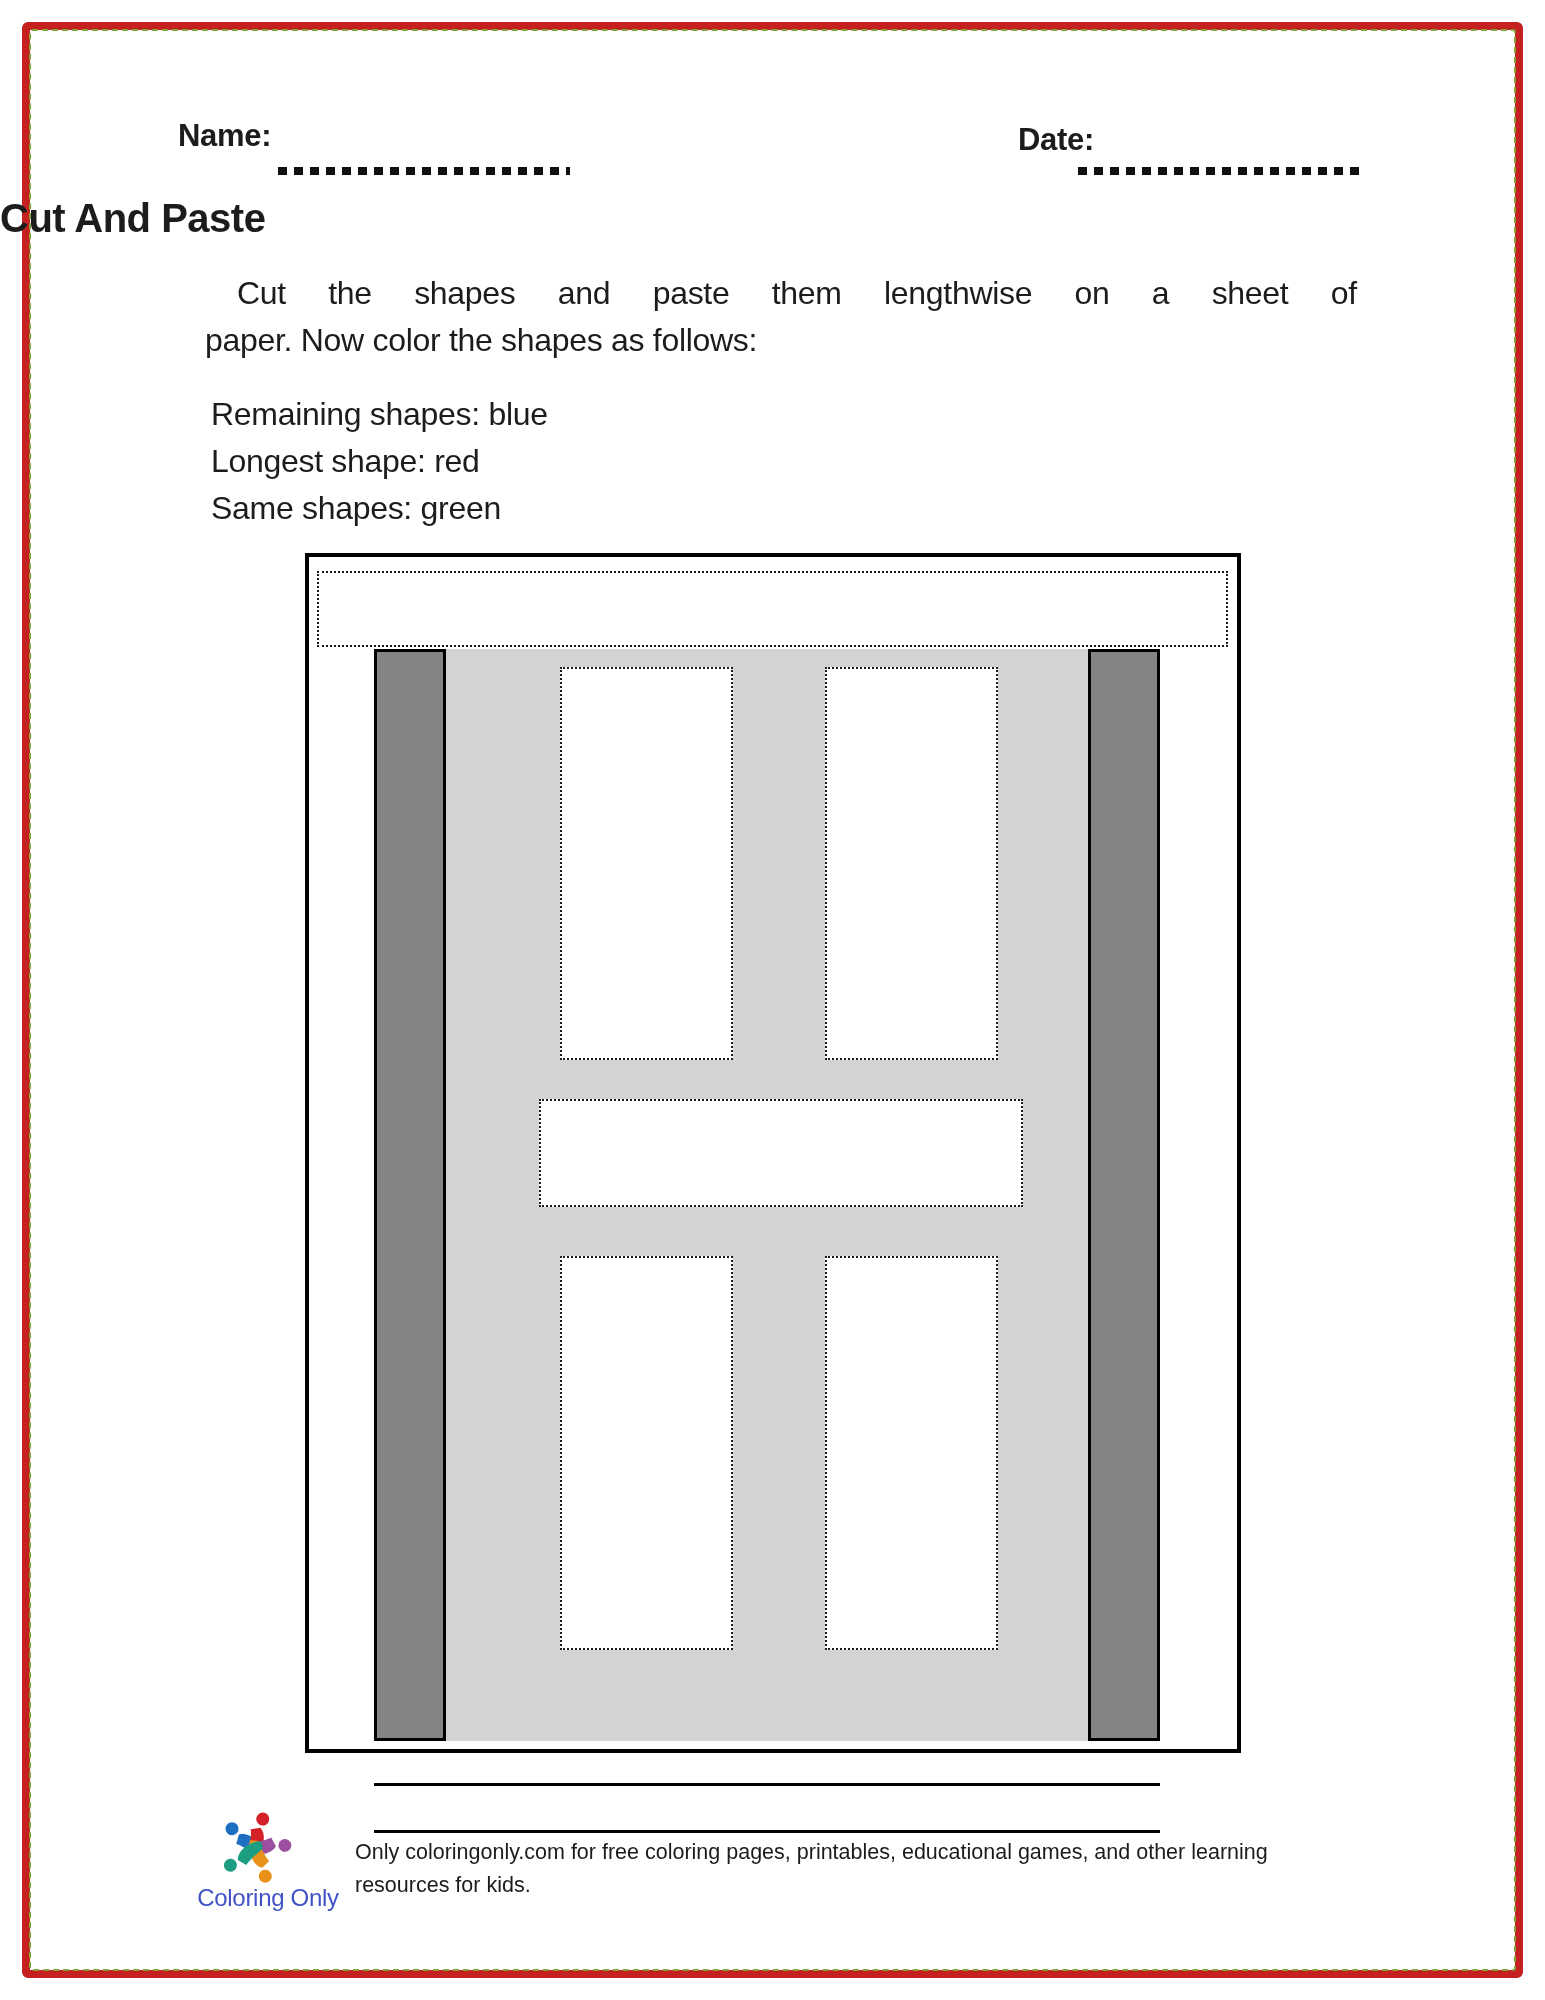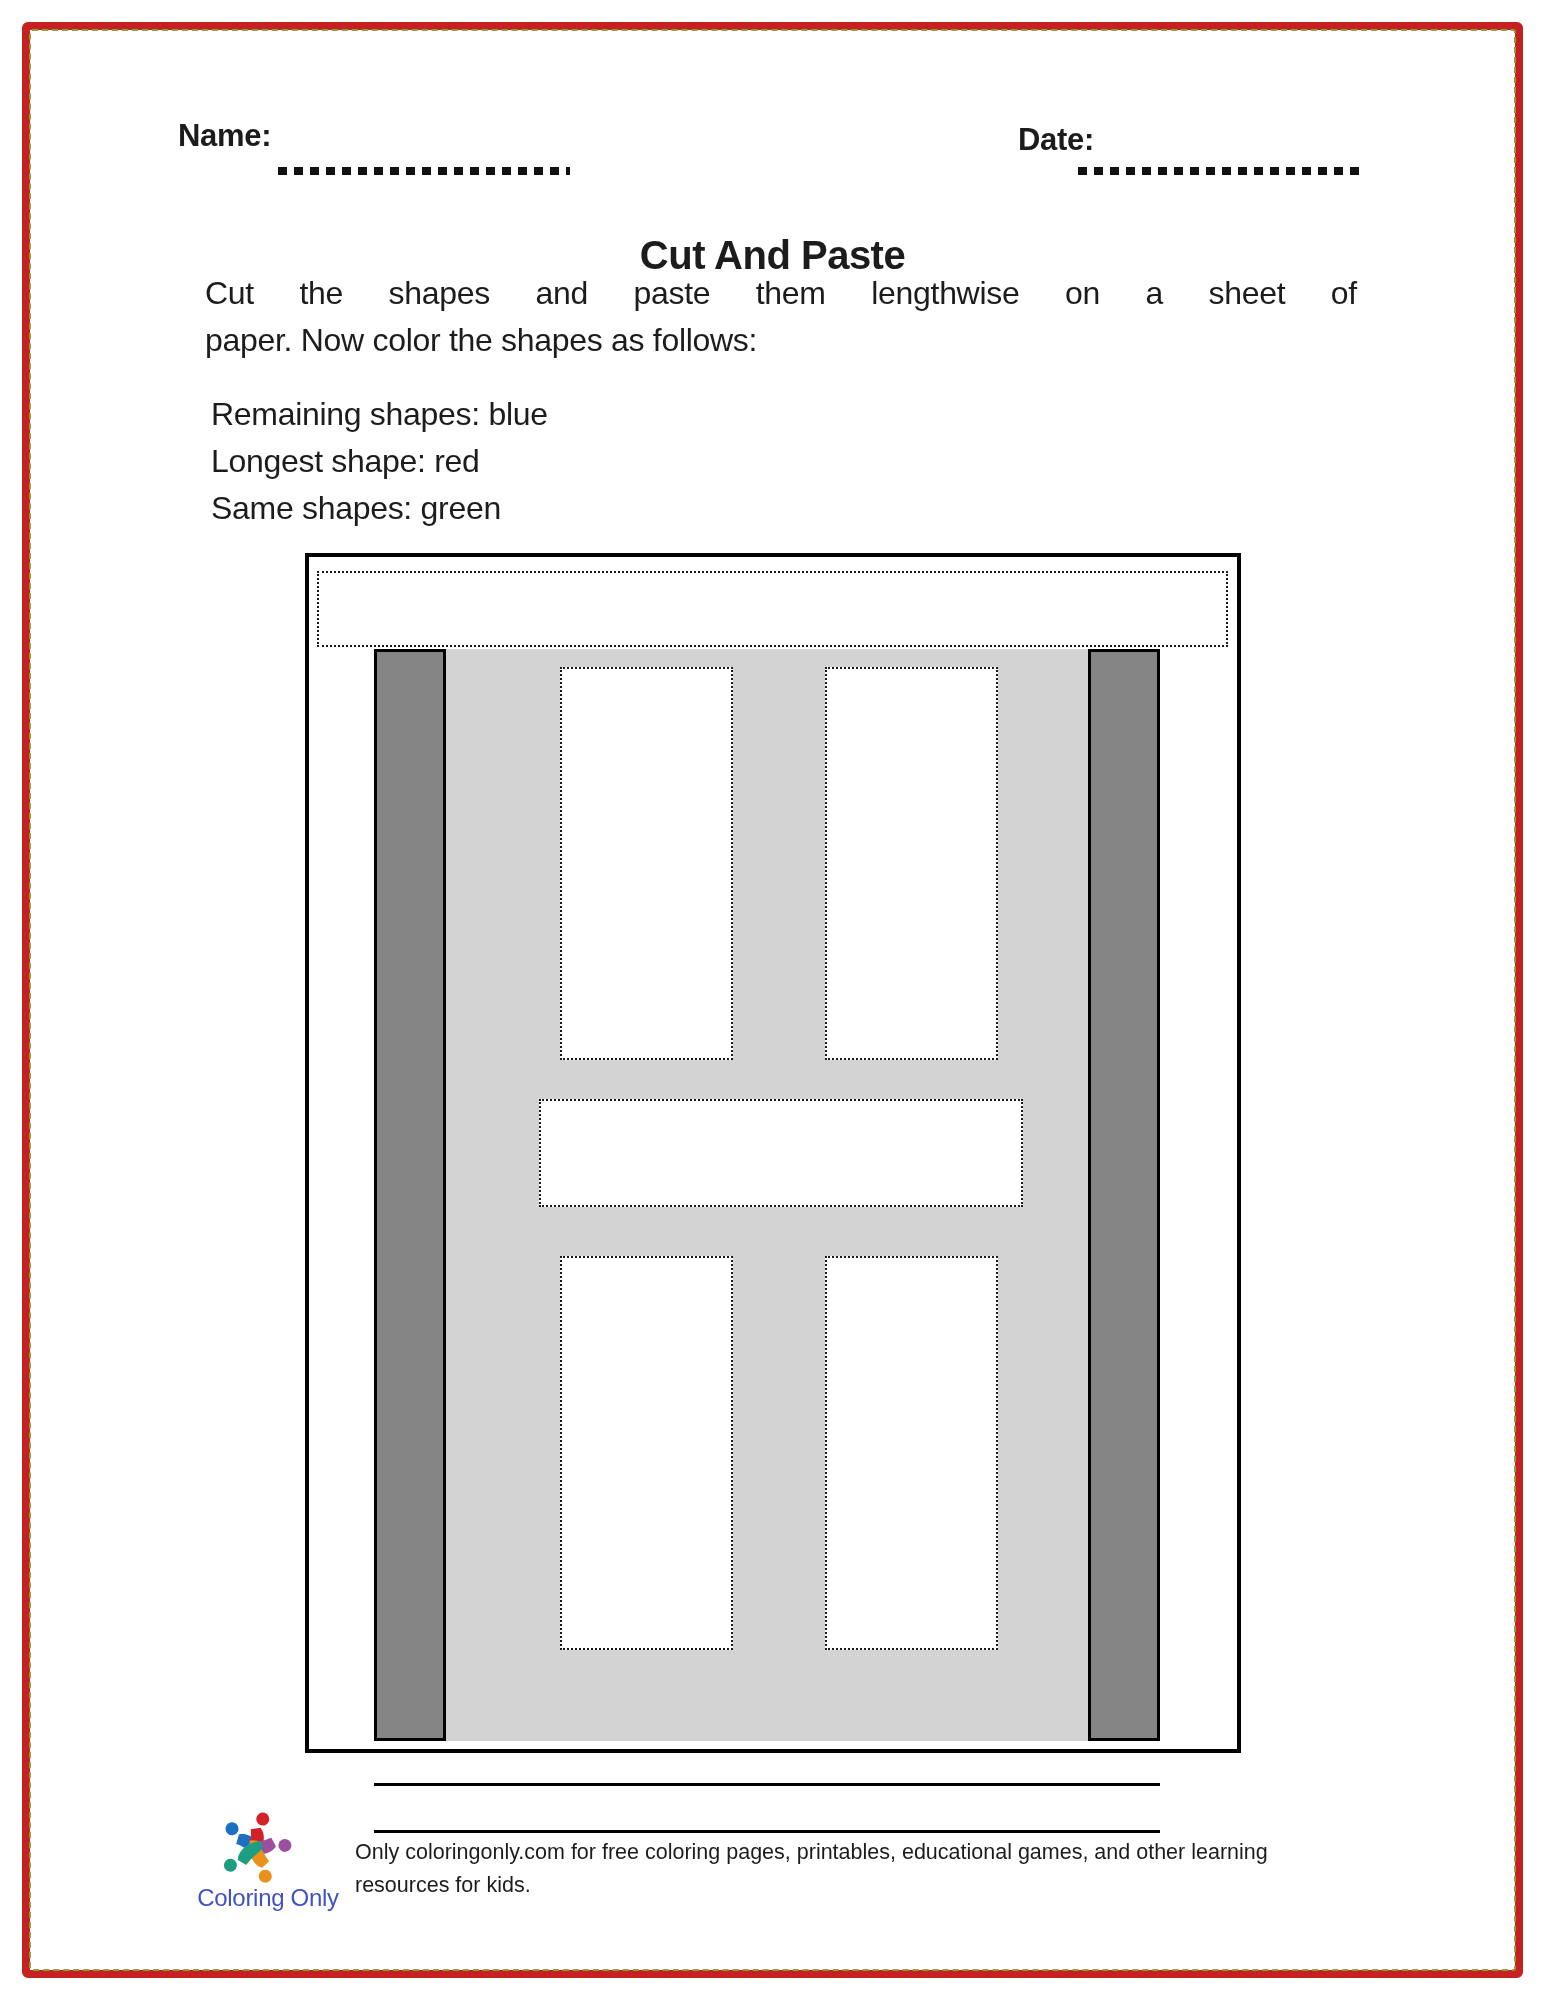--- a/index.html
+++ b/index.html
@@ -30,28 +30,28 @@
 
   
   .field-label { font-weight:bold; font-size:31px; letter-spacing:-0.3px; }
   .dotline {
     height:8px;
     background:repeating-linear-gradient(to right,#111 0 9px,transparent 9px 16px);
   }
 
   .title {
     left:0; top:196px; width:100%;
-    text-align:center; font-weight:bold; font-size:40px; letter-spacing:-0.5px;margin-top:37px;
+    text-align:left; font-weight:bold; font-size:40px; letter-spacing:-0.5px;
   }
 
   .para {
     left:205px; top:270px; width:1152px;
     font-size:32px; letter-spacing:-0.3px; line-height:47px;
   }
-  .justified-line { display:flex; justify-content:space-between; }
+  .justified-line { display:flex; justify-content:space-between;margin-left:32px; }
 
   .rules { left:211px; top:391px; font-size:32px; letter-spacing:-0.3px; line-height:47px; }
 
   
   .figure {
     left:305px; top:553px; width:936px; height:1200px;
     border:4px solid #000; background:#fff;
   }
   .fig-piece { position:absolute; }
   .dotted-shape {

